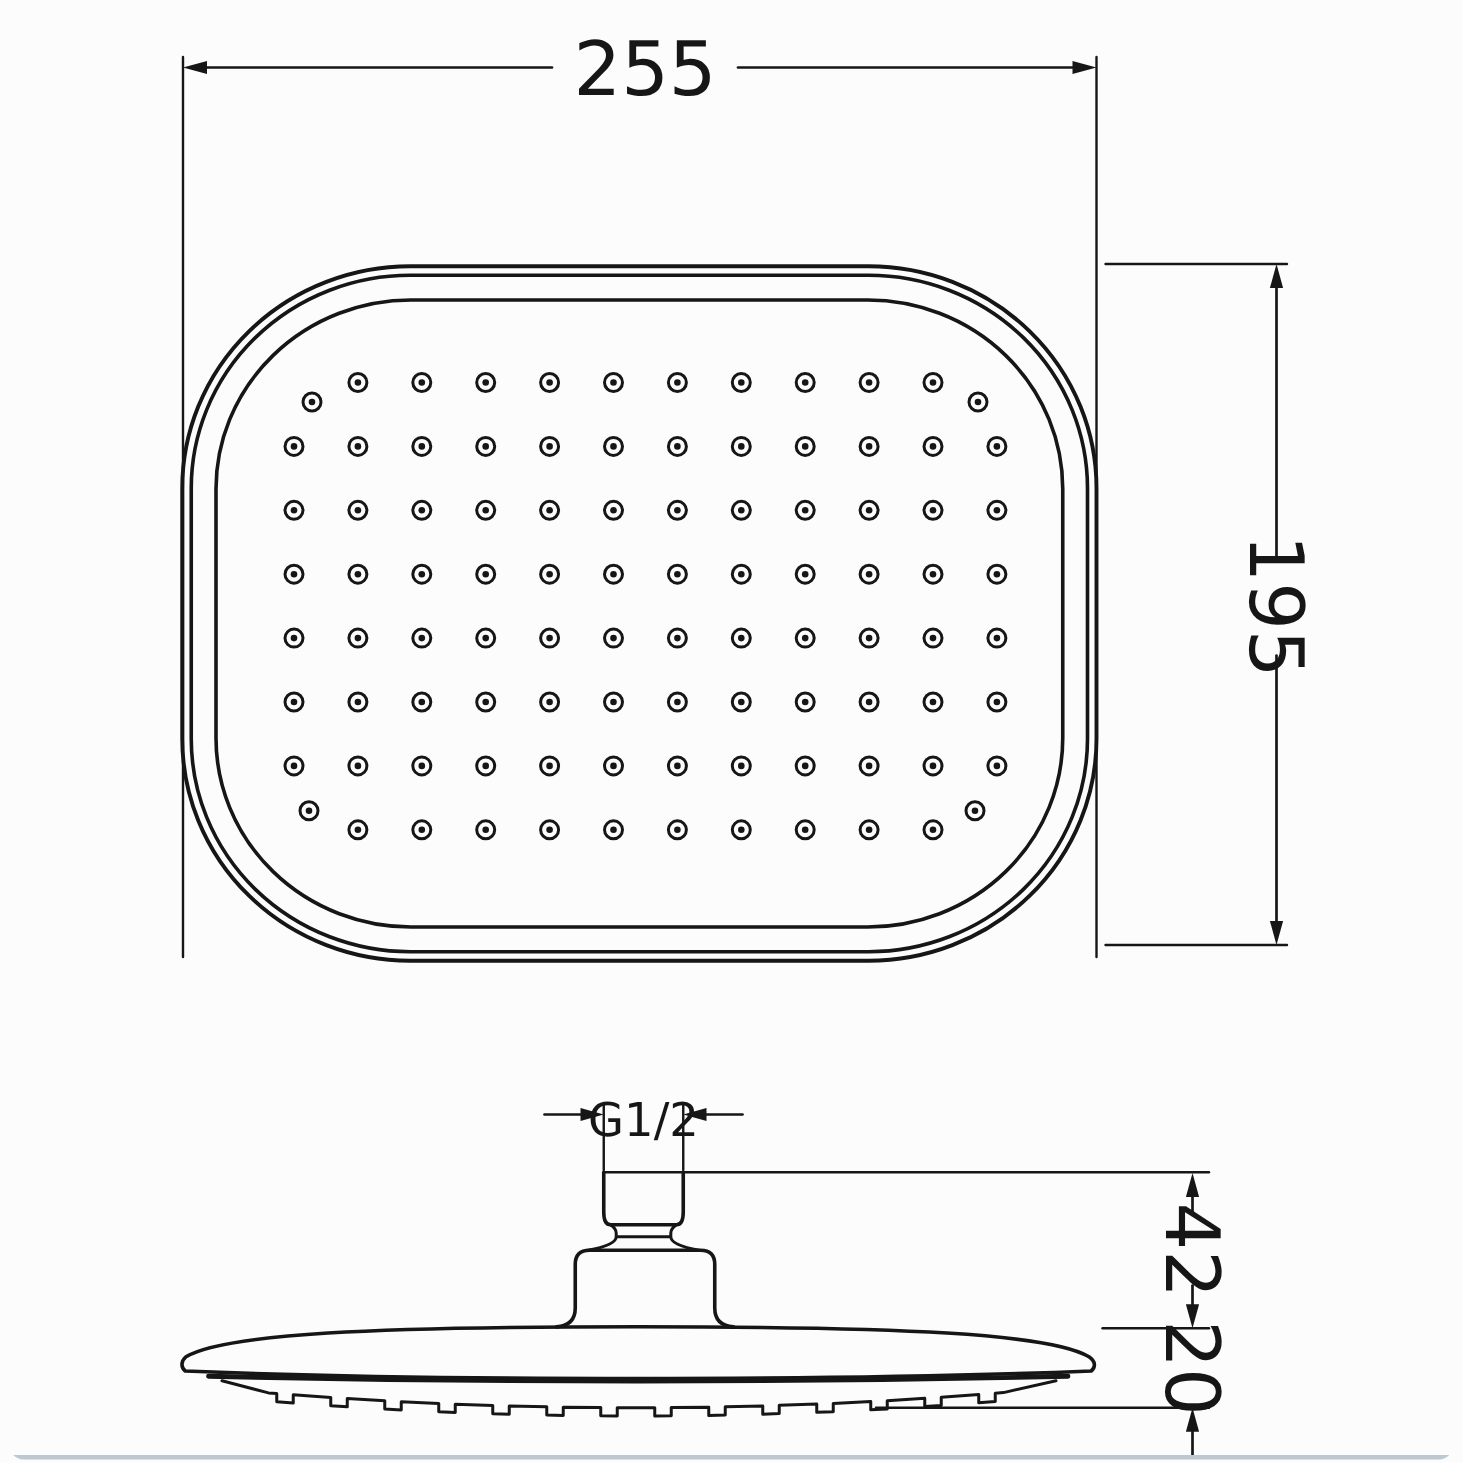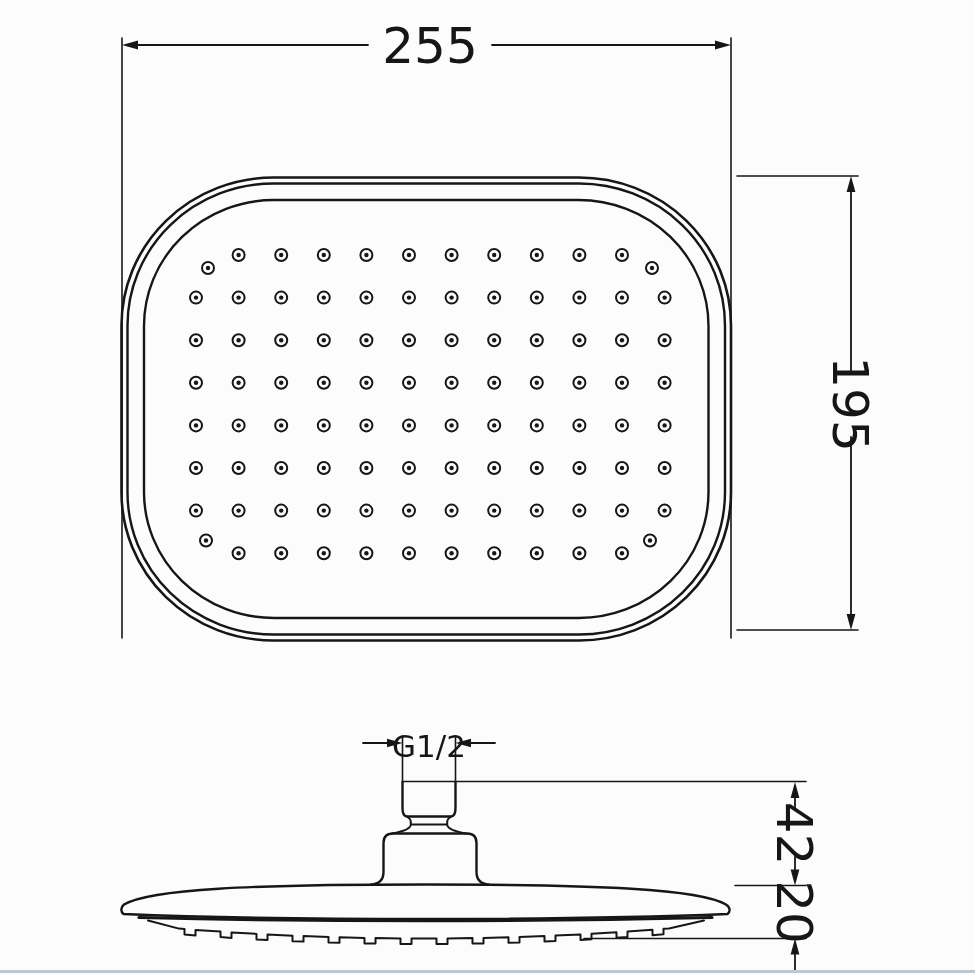--- a/index.html
+++ b/index.html
@@ -1,21 +1,21 @@
 <!DOCTYPE html>
 <html style="--line: #161616; --bg: #fcfcfc; --baseline: #bcc8d2;"><head>
 <meta charset="utf-8">
 <style>
   :root{
     --line:#161616;
     --bg:#fcfcfc;
     --baseline:#bcc8d2;
   }
   html,body{margin:0;padding:0;background:var(--bg);}
-  .stage{width:975px;height:975px;position:relative;background:var(--bg);overflow:hidden;}
+  .stage{width:975px;height:975px;position:relative;background:var(--bg);overflow:hidden;border-radius:23px;}
   svg{display:block;}
   .ln{stroke:var(--line);fill:none;stroke-linecap:round;stroke-linejoin:round;}
   .w16{stroke-width:1.6;} .w18{stroke-width:1.8;} .w20{stroke-width:2;}
   .w24{stroke-width:2.4;} .w26{stroke-width:2.6;} .w32{stroke-width:3.2;}
   .ah{fill:var(--line);stroke:none;}
   .dotfill{fill:var(--line);stroke:none;}
   text.dim{
     font-family:"DejaVu Sans","Liberation Sans",sans-serif;
     fill:var(--line);
     font-size:50px;

